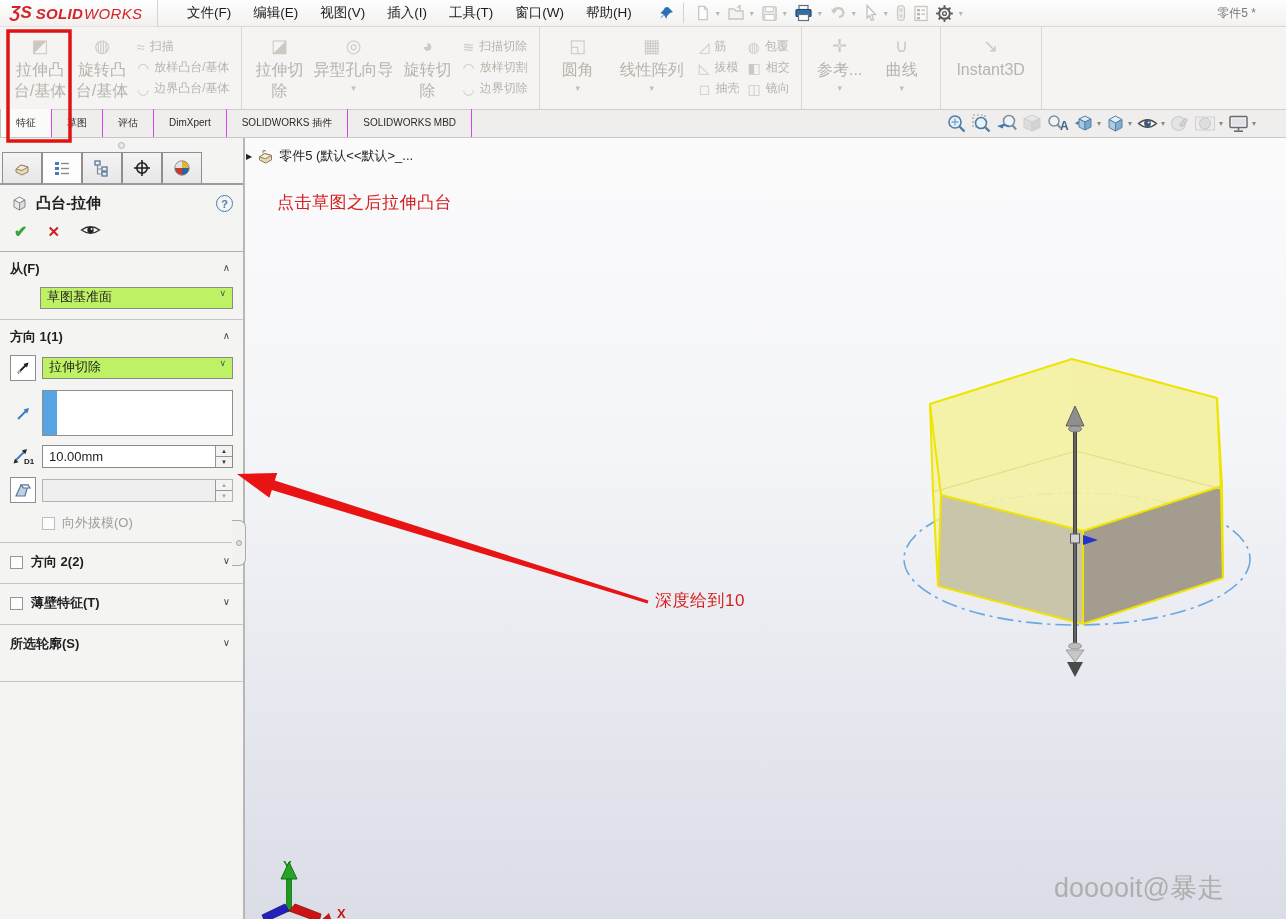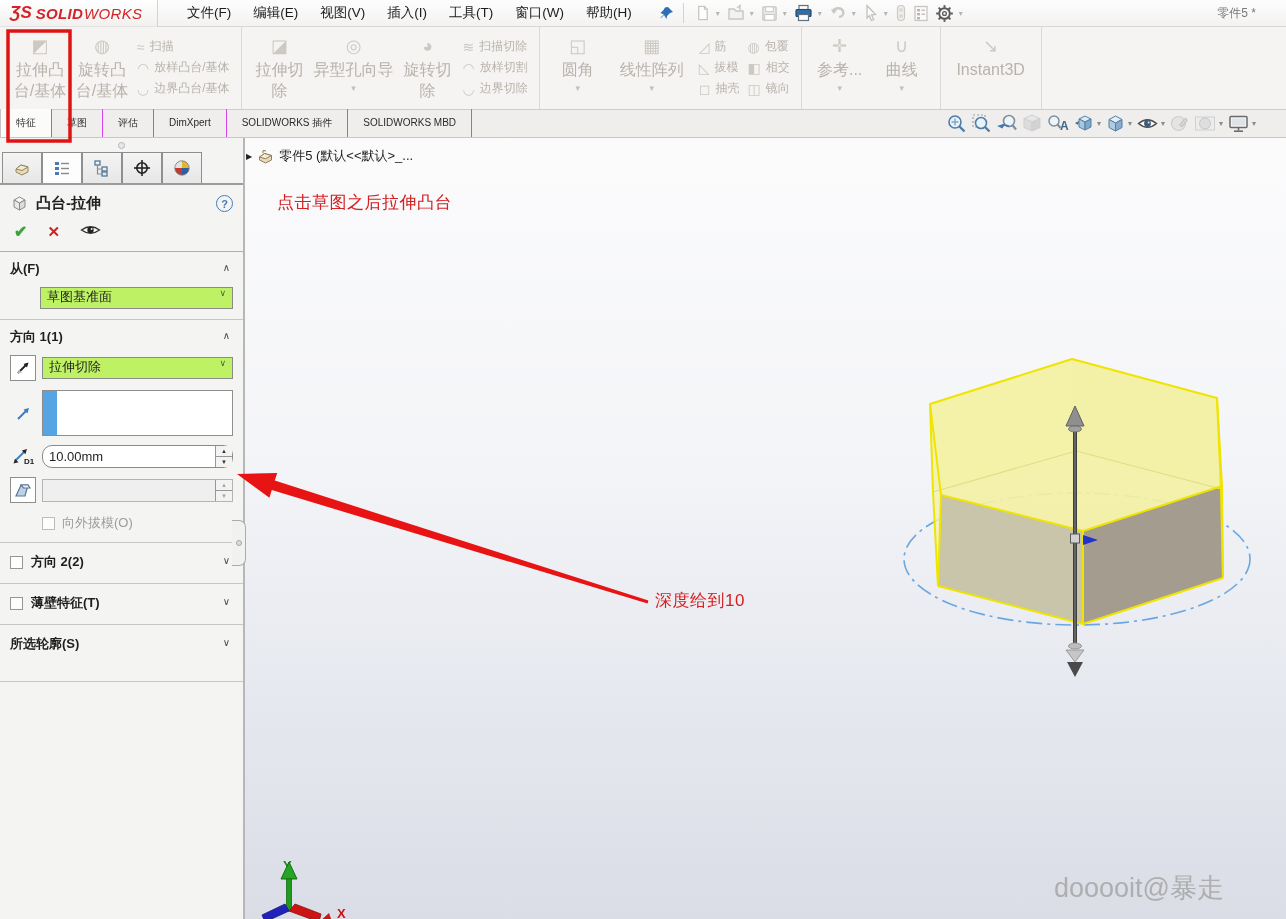--- a/index.html
+++ b/index.html
@@ -544,21 +544,21 @@
         </div>
         <div class="row">
           <span style="width:26px; display:flex; justify-content:center;">
             <svg width="22" height="20" viewBox="0 0 22 20">
                 <line x1="3" y1="14" x2="13" y2="4" stroke="#3a7ebf" stroke-width="1.8"></line>
                 <path d="M15 2 L9.8 3.6 L13.4 7.2 Z" fill="#2a2a2a"></path>
                 <path d="M1.5 16.5 L6.5 15.2 L3 11.8 Z" fill="#2a2a2a"></path>
                 <text x="12" y="17" font-size="8" font-weight="bold" fill="#1a1a1a">D1</text>
               </svg>
           </span>
-          <div class="field" style="margin-left:6px;border-radius:10px;">
+          <div class="field" style="margin-left:6px;">
             <span class="ftext">10.00mm</span>
             <span class="spinner">
               <span class="spin">▲</span>
               <span class="spin">▼</span>
             </span>
           </div>
         </div>
         <div class="row">
           <span class="sq-btn">
             <svg width="20" height="18" viewBox="0 0 20 18">

